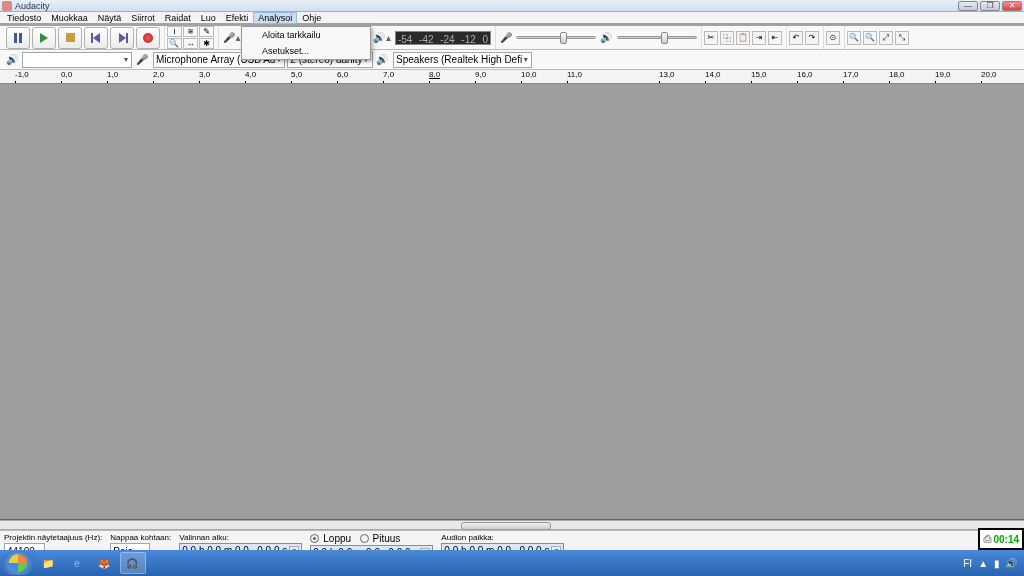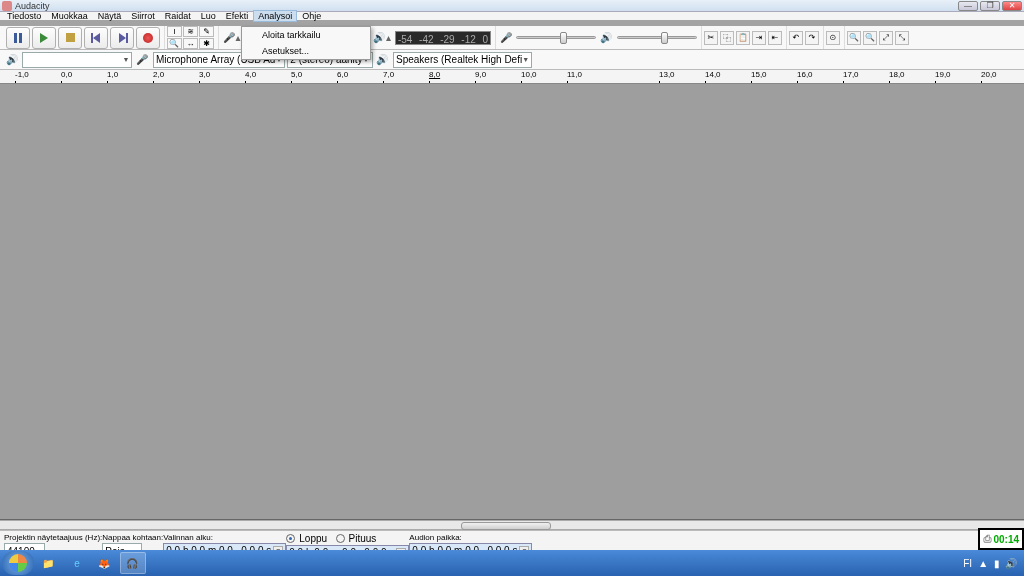--- a/index.html
+++ b/index.html
@@ -7,21 +7,21 @@
 
 
 .titlebar { height: 12px; background: linear-gradient(#e8f0f8,#d0e0f0); display: flex; align-items: center; padding: 0 2px; border-bottom: 1px solid #aab; }
 .titlebar .icon { width: 10px; height: 10px; background: #d88; border-radius: 2px; margin-right: 3px; }
 .titlebar .title { flex: 1; font-size: 9px; color: #333; }
 .winbtns { display: flex; gap: 2px; }
 .winbtn { width: 20px; height: 10px; background: linear-gradient(#e8e8f0,#c8c8d8); border: 1px solid #888; border-radius: 2px; display:flex;align-items:center;justify-content:center;font-size:8px;color:#333;}
 .winbtn.close { background:linear-gradient(#f88,#d44); color:#fff;}
 
 
-.menubar { height: 14px; background: #f4f4f4; display: flex; align-items: center; padding: 0 2px; border-bottom: 6px solid #a3a3a3; }
+.menubar { height: 14px; background: #f4f4f4; display: flex; align-items: center; padding: 0 2px; border-bottom: 3px solid #a3a3a3; }
 .menubar span { padding: 0 5px; font-size: 9px; color: #000; cursor: default; }
 .menubar span.active { background: #cde; border: 1px solid #9bd; padding: 0 4px; }
 
 
 .toolrow { height: 24px; background: #f8f8f8; border-bottom: 1px solid #bbb; display: flex; align-items: center; padding: 0 4px; gap: 2px; }
 .tgroup { display:flex; align-items:center; gap:2px; padding:0 2px; border-left:1px solid #ddd; height:100%;}
 .tgroup:first-child{border-left:none;}
 .tbtn { width:24px; height:22px; background:linear-gradient(#fdfdfd,#ececec); border:1px solid #b0b0b0; border-radius:3px; display:flex;align-items:center;justify-content:center; box-shadow:inset 0 1px 0 #fff;}
 .tbtn.play .ico{width:0;height:0;border-left:8px solid #3a8a3a;border-top:5px solid transparent;border-bottom:5px solid transparent;}
 .tbtn.pause .ico{width:8px;height:10px;border-left:3px solid #3a5a9a;border-right:3px solid #3a5a9a;}
@@ -55,21 +55,21 @@
 .ruler { height:14px;background:#f4f4f4;border-bottom:1px solid #888;position:relative;font-size:8px;overflow:hidden;}
 .ruler .tick{position:absolute;top:0;font-size:8px;color:#000;}
 .ruler .tick::before{content:"";position:absolute;top:11px;left:0;width:1px;height:3px;background:#000;}
 
 
 .canvas { background:#9e9e9e; height:436px; border-bottom:1px solid #666;}
 .hscroll { height:10px;background:#e8e8e8;border-top:1px solid #aaa;border-bottom:1px solid #aaa;position:relative;}
 .hscroll .thumb{position:absolute;left:45%;width:90px;height:8px;top:1px;background:linear-gradient(#f0f0f0,#d0d0d0);border:1px solid #999;border-radius:3px;}
 
 
-.bottom { height:28px;background:#f4f4f4;border-top:1px solid #bbb;display:flex;align-items:flex-start;padding:2px 4px;}
+.bottom { height:28px;background:#f4f4f4;border-top:1px solid #bbb;display:flex;align-items:flex-start;padding:2px 4px;gap:8px;}
 .bgroup { display:flex;flex-direction:column;gap:1px;}
 .bgroup .lbl{font-size:8px;color:#000;}
 .bgroup .row{display:flex;align-items:center;gap:2px;}
 .timefield { background:#d8e8f8;border:1px solid #88a;padding:1px 2px;font-size:9px;font-family:monospace;display:flex;align-items:center;}
 .timefield .dd{margin-left:2px;width:10px;background:#eee;border:1px solid #aaa;text-align:center;font-size:7px;}
 .radio{width:9px;height:9px;border-radius:50%;border:1px solid #666;display:inline-block;margin-right:2px;position:relative;}
 .radio.on::after{content:"";position:absolute;inset:2px;border-radius:50%;background:#36a;}
 
 
 .status { height:14px;background:#f4f4f4;border-top:1px solid #bbb;padding:0 4px;font-size:9px;display:flex;align-items:center;}
@@ -143,21 +143,21 @@
   <div class="tgroup">
     <span class="slabel">🎤▴</span>
     <div class="meter">
       <span>Napsautus käynnistää seurannan</span>
     </div>
     <span class="slabel">🔊▴</span>
     <div class="meter small">
       <div class="scale">
           <span>-54</span>
           <span>-42</span>
-          <span>-29</span>
+          <span>-24</span>
           <span>-12</span>
           <span>0</span>
         </div>
     </div>
   </div>
   <div class="tgroup">
     <span class="slabel">🎤</span>
     <div class="slider">
         <div class="track"></div>
         <div class="thumb"></div>

